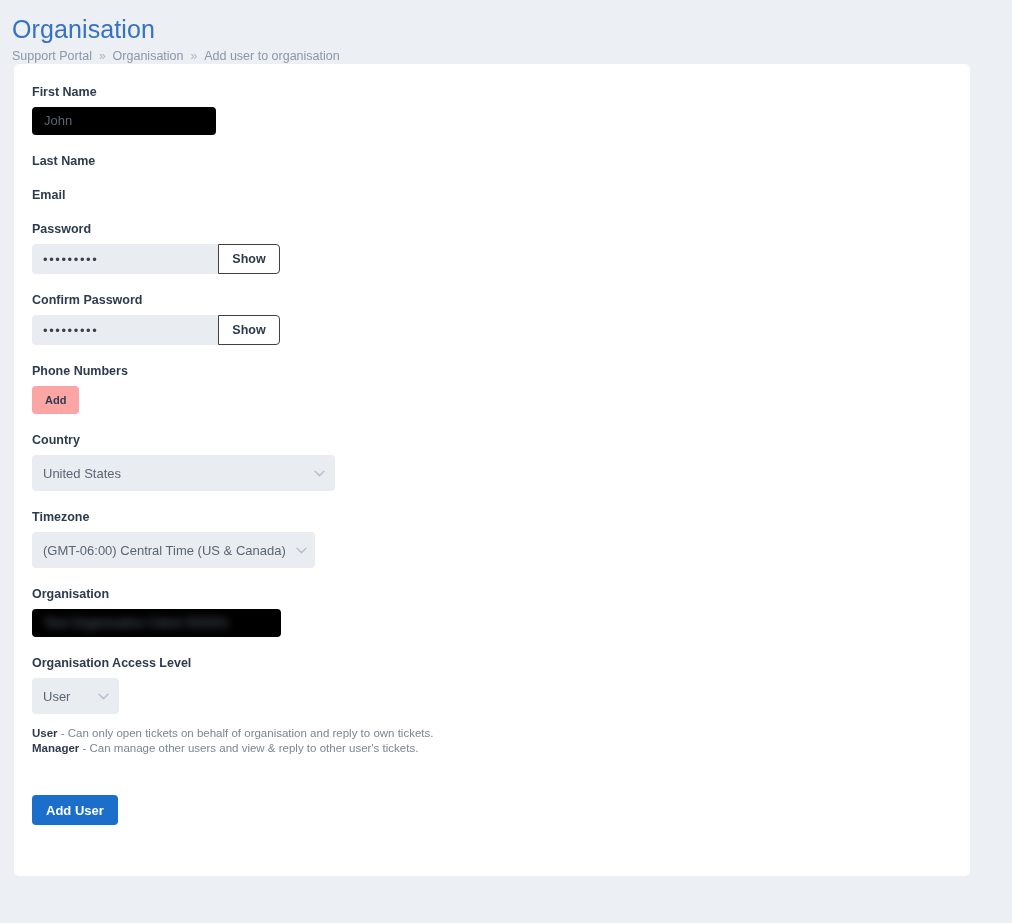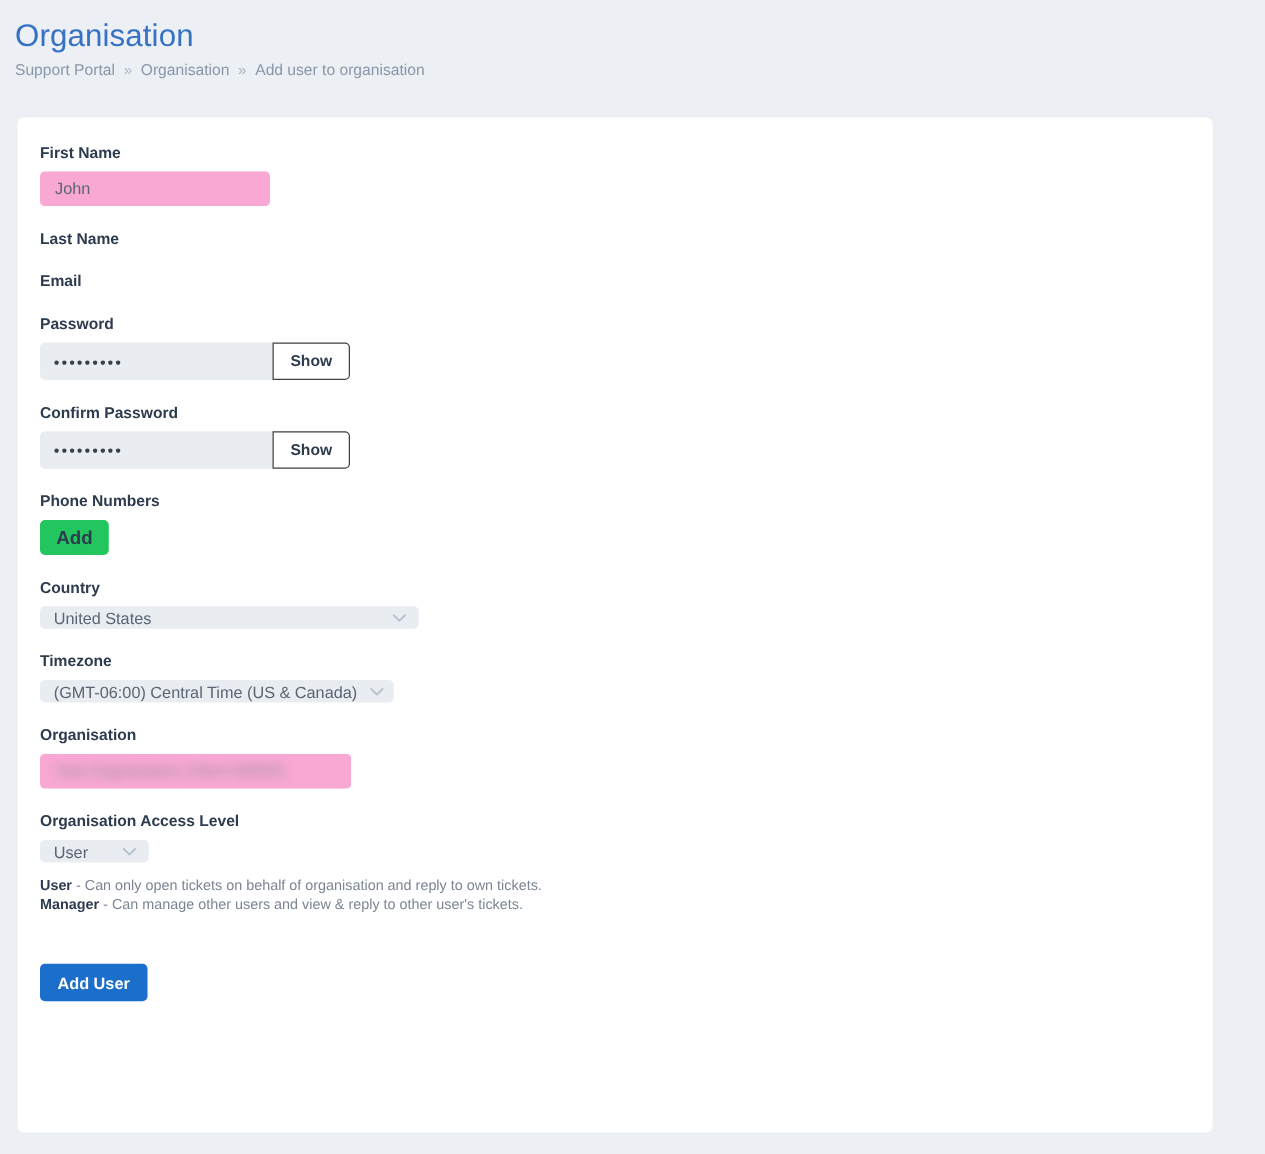--- a/index.html
+++ b/index.html
@@ -39,40 +39,40 @@
     display: flex;
     align-items: center;
     gap: 7px;
     flex-wrap: wrap;
   }
   .breadcrumb .crumb { color: #8a97a8; }
   .breadcrumb .sep { color: #aab5c2; font-size: 12px; }
 
   
   .card {
-    margin: 30px 42px 24px 14px;
+    margin: 0 42px 24px 14px;
     background: #ffffff;
     border-radius: 5px;
     padding: 20px 18px 28px 18px;
     min-height: 812px;
   }
 
   .field-group { margin-bottom: 18px; }
 
   .field-label {
     display: block;
     font-size: 12.5px;
     font-weight: bold;
     color: #2d3b4e;
     margin: 0 0 7px 0;
     line-height: 16px;
   }
 
   .input-box {
-    background: #f9a8d4;
+    background: #000000;
     border: 1px solid transparent;
     border-radius: 4px;
     height: 28px;
     display: flex;
     align-items: center;
     padding: 0 11px;
     font-size: 13px;
     color: #5a6472;
     line-height: 28px;
     overflow: hidden;
@@ -115,38 +115,38 @@
     color: #2d3b4e;
     cursor: pointer;
     user-select: none;
   }
 
   
   .btn-soft {
     display: inline-flex;
     align-items: center;
     justify-content: center;
-    background: #22c55e;
+    background: #fca5a5;
     border: none;
     border-radius: 4px;
     height: 28px;
     padding: 0 13px;
-    font-size: 15px;
+    font-size: 11px;
     font-weight: bold;
     color: #2d3b4e;
     font-family: "Liberation Sans", sans-serif;
     cursor: pointer;
   }
 
   
   .select-box {
     background: #e9edf2;
     border: none;
     border-radius: 4px;
-    height: 18px;
+    height: 36px;
     display: flex;
     align-items: center;
     justify-content: space-between;
     padding: 0 10px 0 11px;
     font-size: 13px;
     color: #5a6472;
     cursor: pointer;
     user-select: none;
     white-space: nowrap;
   }

